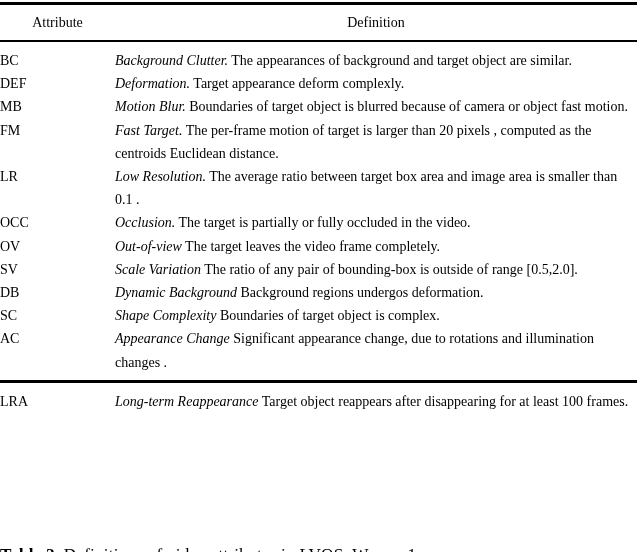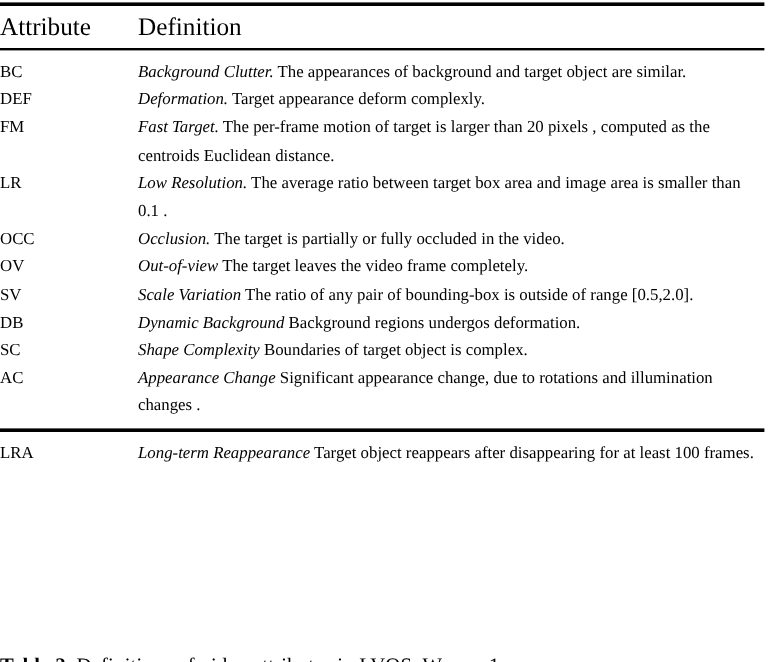--- a/index.html
+++ b/index.html
@@ -52,22 +52,23 @@
   .attr-cell {
     padding-left: 17px;
     white-space: nowrap;
   }
   .def-cell {
     padding-right: 46px;
     margin-left: 24px;
   }
 
   .head-row td {
-    font-size: 21px;
+    font-size: 14px;
     line-height: 23px;
+    text-align: center;
   }
   .head-pad-top    { height: 6px; }
   .head-pad-bottom { height: 6px; }
 
   .body-pad-top    { height: 7px; }
   .body-pad-bottom { height: 6px; }
 
   .term {
     font-style: italic;
     text-align: center;
@@ -127,20 +128,24 @@
 
       <tr>
         <td class="attr-cell">BC</td>
         <td class="def-cell"><span class="term">Background Clutter.</span><span> The appearances of background and target object are similar.</span></td>
       </tr>
       <tr>
         <td class="attr-cell">DEF</td>
         <td class="def-cell"><span class="term">Deformation.</span><span> Target appearance deform complexly.</span></td>
       </tr>
       <tr>
+        <td class="attr-cell">MB</td>
+        <td class="def-cell"><span class="term">Motion Blur.</span><span> Boundaries of target object is blurred because of camera or object fast motion.</span></td>
+      </tr>
+      <tr>
         <td class="attr-cell">FM</td>
         <td class="def-cell"><span class="term">Fast Target.</span><span> The per-frame motion of target is larger than 20 pixels , computed as the centroids Euclidean distance.</span></td>
       </tr>
       <tr>
         <td class="attr-cell">LR</td>
         <td class="def-cell"><span class="term">Low Resolution.</span><span> The average ratio between target box area and image area is smaller than 0.1 .</span></td>
       </tr>
       <tr>
         <td class="attr-cell">OCC</td>
         <td class="def-cell"><span class="term">Occlusion.</span><span> The target is partially or fully occluded in the video.</span></td>

